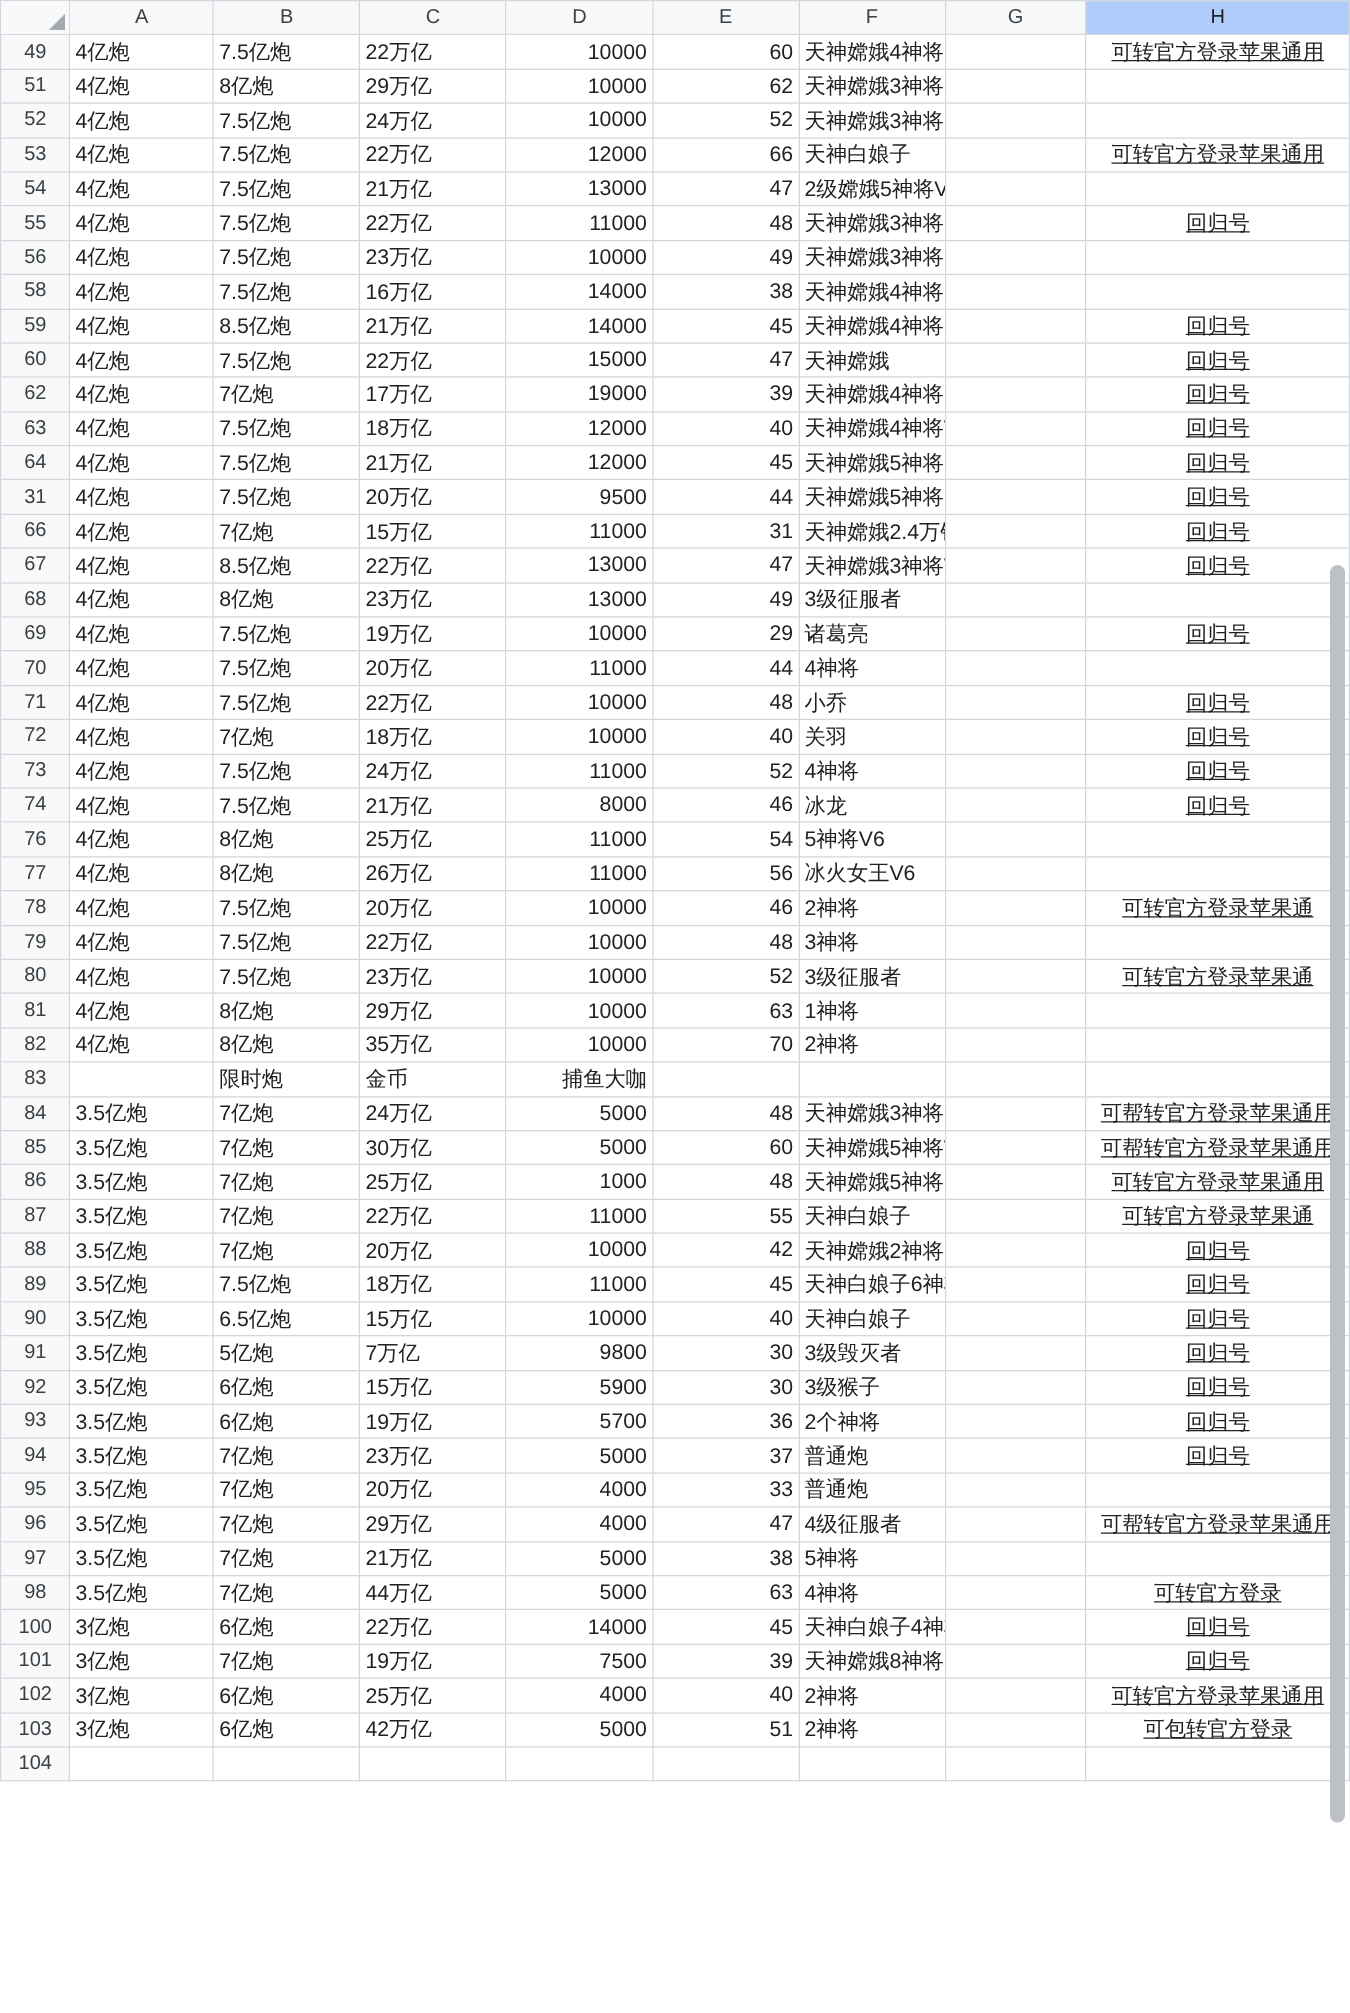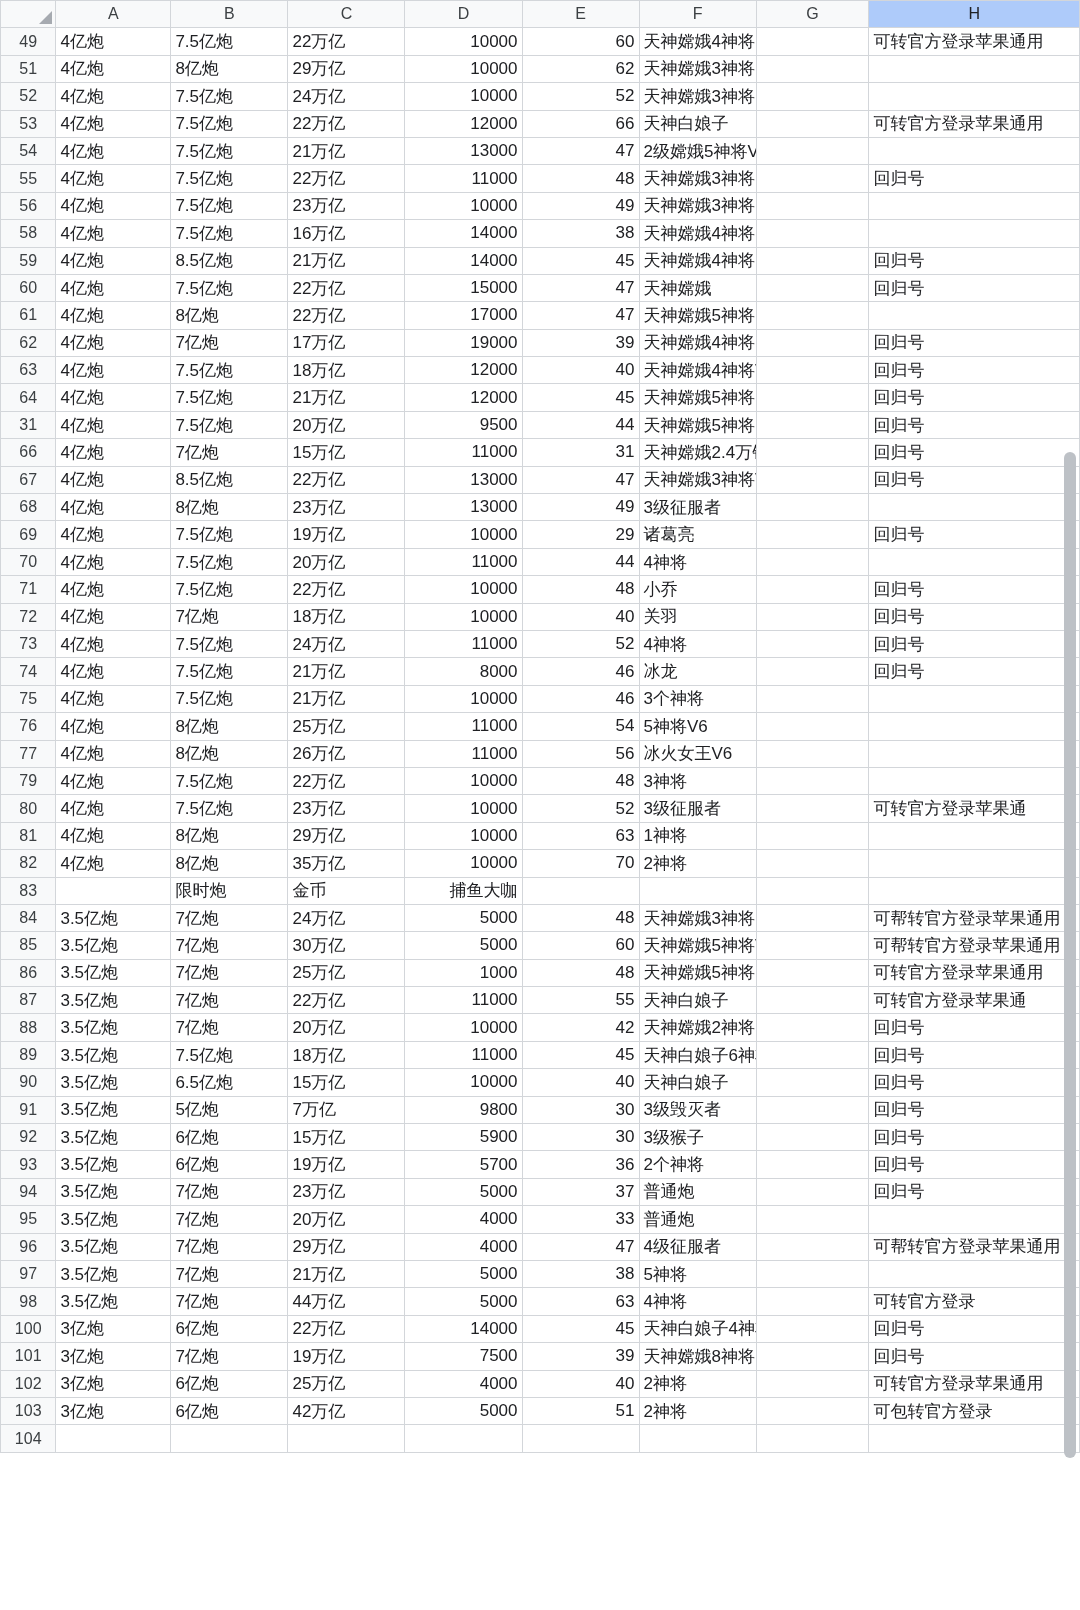--- a/index.html
+++ b/index.html
@@ -70,21 +70,21 @@
   }
   td.rowh {
     background: #f8f9fa;
     color: #3c4043;
     text-align: center;
     font-size: 16px;
     border: 1px solid #c8cbcf;
   }
   td.num { text-align: right; }
   td.txt { text-align: left; }
-  td.colH { text-align: left; }
+  td.colH { text-align: center; text-decoration: underline; }
 
   
   #vscroll {
     position: absolute;
     right: 4px;
     top: 452px;
     width: 12px;
     height: 1006px;
     background: #bdc1c6;
     border-radius: 6px;
@@ -226,31 +226,20 @@
           <td class="txt">4亿炮</td>
           <td class="txt">7.5亿炮</td>
           <td class="txt">22万亿</td>
           <td class="num">15000</td>
           <td class="num">47</td>
           <td class="txt">天神嫦娥</td>
           <td class="txt"></td>
           <td class="colH">回归号</td>
         </tr>
         <tr>
-          <td class="rowh">61</td>
-          <td class="txt">4亿炮</td>
-          <td class="txt">8亿炮</td>
-          <td class="txt">22万亿</td>
-          <td class="num">17000</td>
-          <td class="num">47</td>
-          <td class="txt">天神嫦娥5神将</td>
-          <td class="txt"></td>
-          <td class="colH"></td>
-        </tr>
-        <tr>
           <td class="rowh">62</td>
           <td class="txt">4亿炮</td>
           <td class="txt">7亿炮</td>
           <td class="txt">17万亿</td>
           <td class="num">19000</td>
           <td class="num">39</td>
           <td class="txt">天神嫦娥4神将</td>
           <td class="txt"></td>
           <td class="colH">回归号</td>
         </tr>
@@ -380,51 +369,51 @@
           <td class="txt">4亿炮</td>
           <td class="txt">7.5亿炮</td>
           <td class="txt">21万亿</td>
           <td class="num">8000</td>
           <td class="num">46</td>
           <td class="txt">冰龙</td>
           <td class="txt"></td>
           <td class="colH">回归号</td>
         </tr>
         <tr>
-          <td class="rowh">75</td>
-          <td class="txt">4亿炮</td>
-          <td class="txt">7.5亿炮</td>
-          <td class="txt">21万亿</td>
-          <td class="num">10000</td>
-          <td class="num">46</td>
-          <td class="txt">3个神将</td>
-          <td class="txt"></td>
-          <td class="colH"></td>
-        </tr>
-        <tr>
           <td class="rowh">76</td>
           <td class="txt">4亿炮</td>
           <td class="txt">8亿炮</td>
           <td class="txt">25万亿</td>
           <td class="num">11000</td>
           <td class="num">54</td>
           <td class="txt">5神将V6</td>
           <td class="txt"></td>
           <td class="colH"></td>
         </tr>
         <tr>
           <td class="rowh">77</td>
           <td class="txt">4亿炮</td>
           <td class="txt">8亿炮</td>
           <td class="txt">26万亿</td>
           <td class="num">11000</td>
           <td class="num">56</td>
           <td class="txt">冰火女王V6</td>
           <td class="txt"></td>
           <td class="colH"></td>
+        </tr>
+        <tr>
+          <td class="rowh">78</td>
+          <td class="txt">4亿炮</td>
+          <td class="txt">7.5亿炮</td>
+          <td class="txt">20万亿</td>
+          <td class="num">10000</td>
+          <td class="num">46</td>
+          <td class="txt">2神将</td>
+          <td class="txt"></td>
+          <td class="colH">可转官方登录苹果通</td>
         </tr>
         <tr>
           <td class="rowh">79</td>
           <td class="txt">4亿炮</td>
           <td class="txt">7.5亿炮</td>
           <td class="txt">22万亿</td>
           <td class="num">10000</td>
           <td class="num">48</td>
           <td class="txt">3神将</td>
           <td class="txt"></td>

